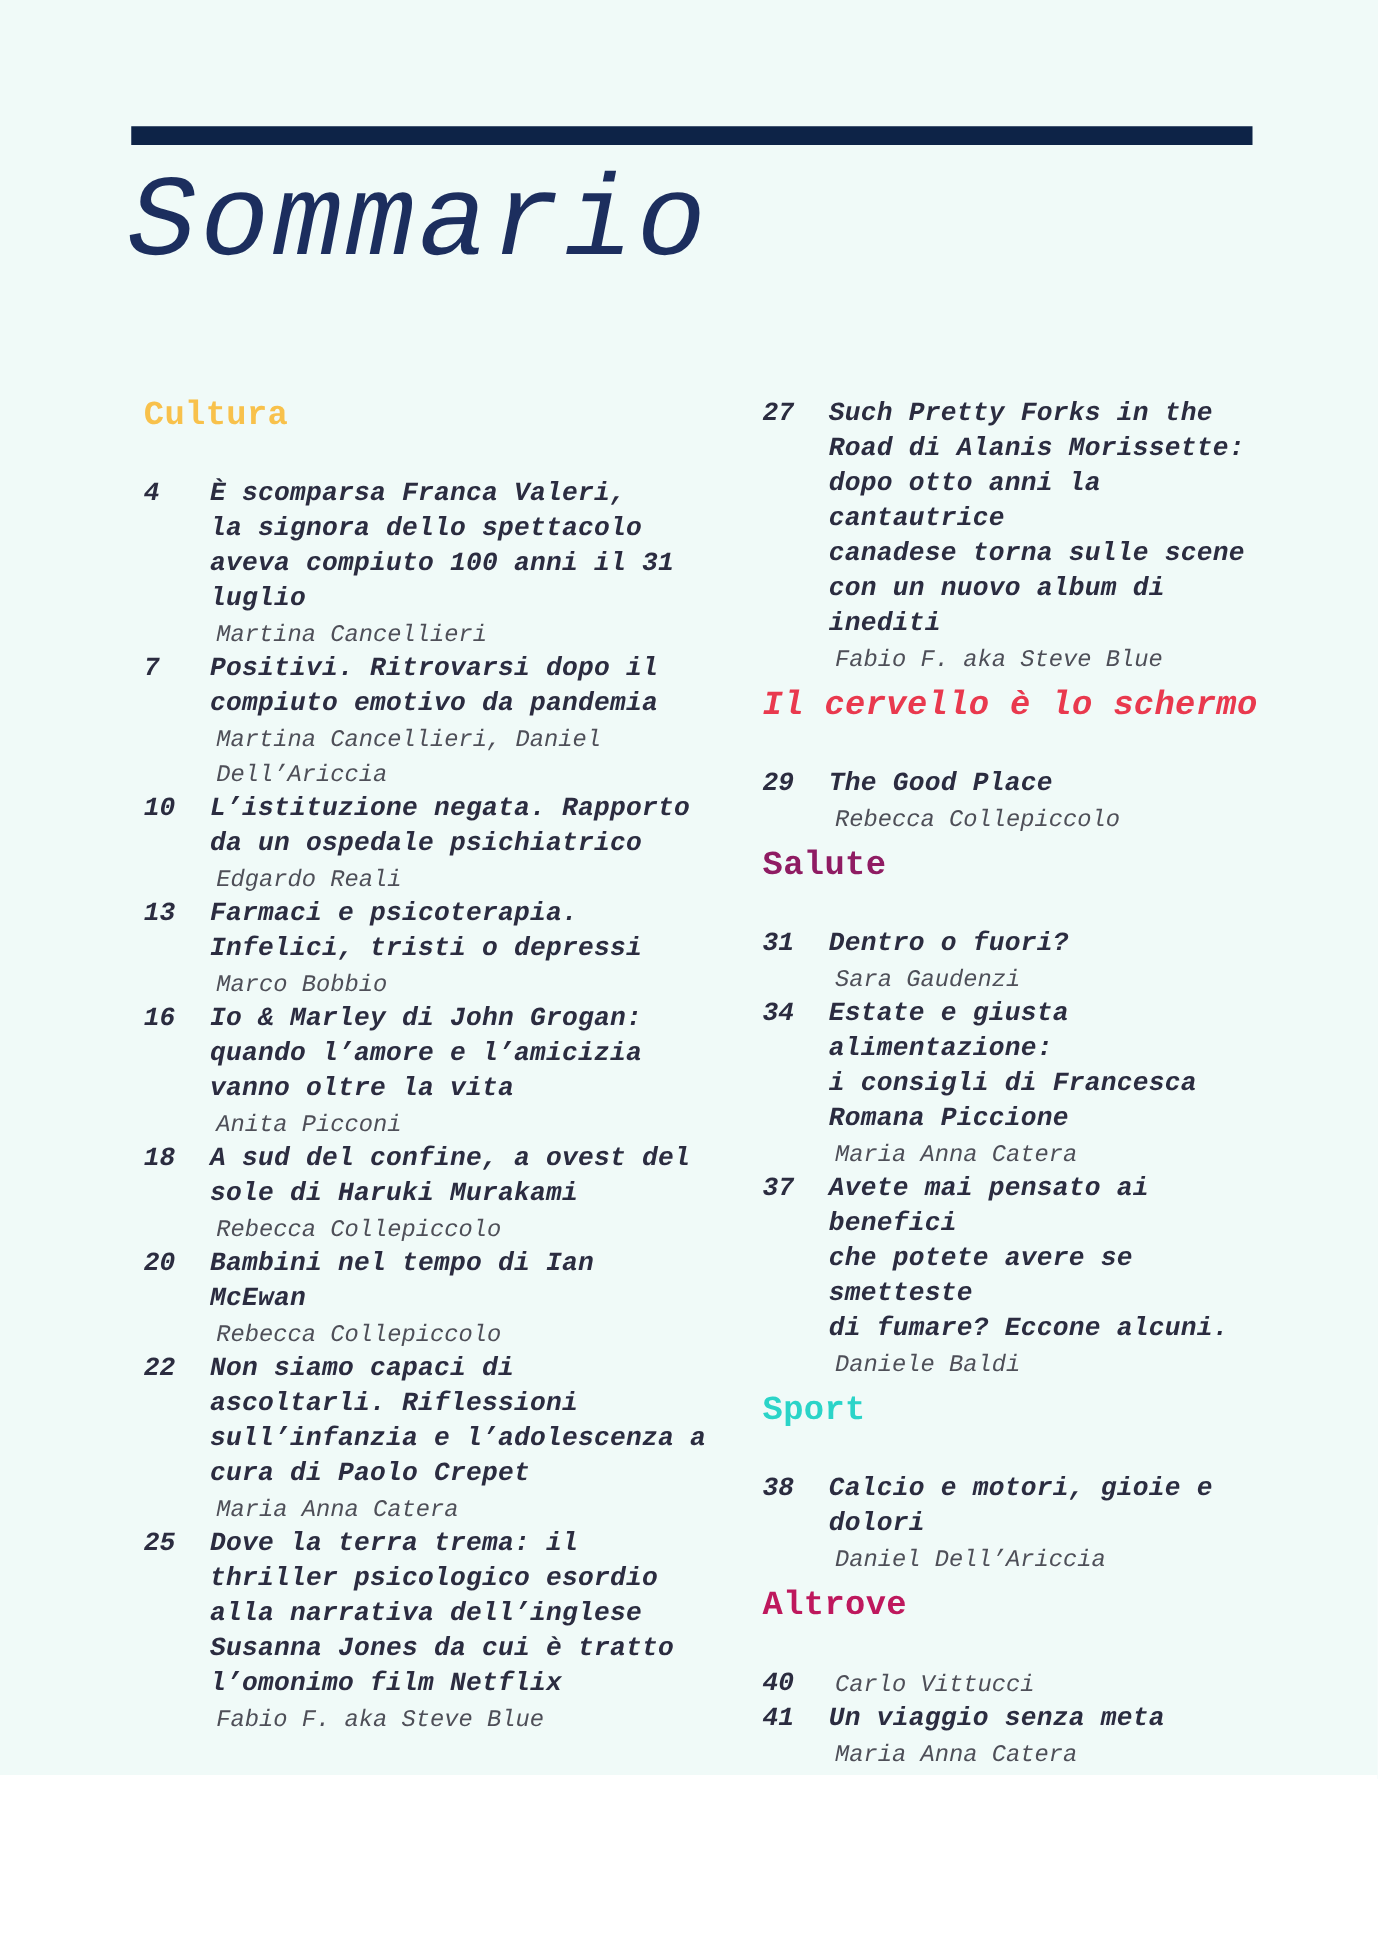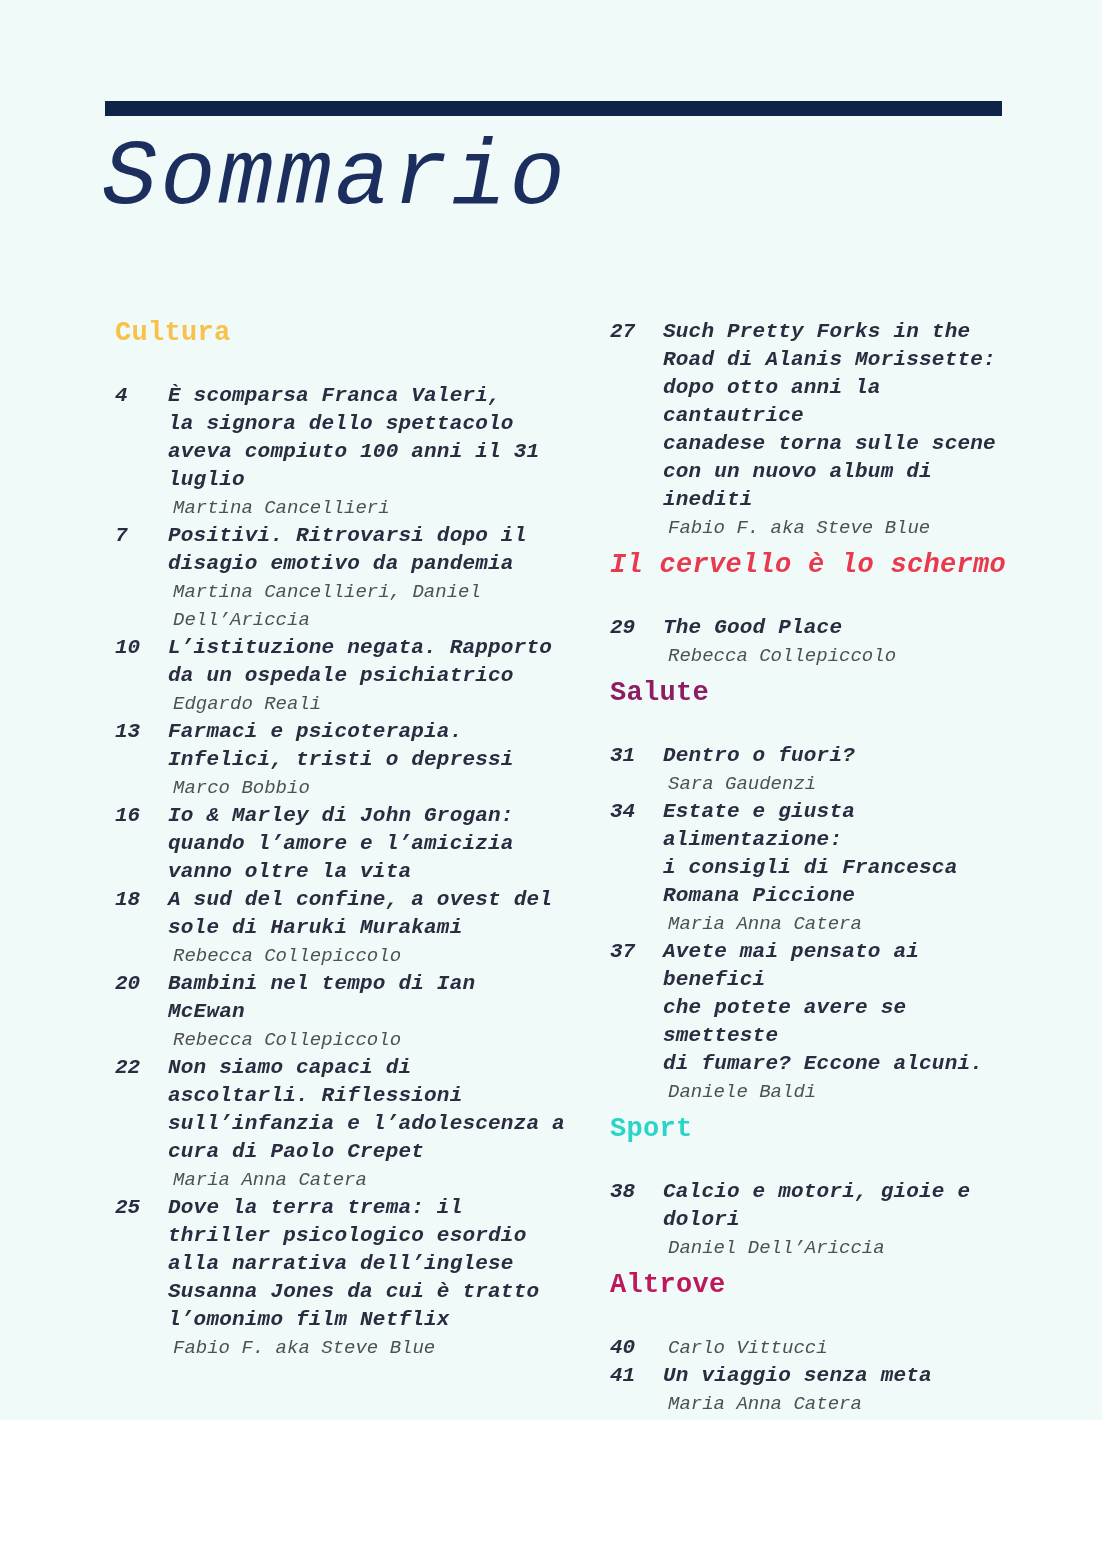--- a/index.html
+++ b/index.html
@@ -84,21 +84,21 @@
 la signora dello spettacolo
 aveva compiuto 100 anni il 31
 luglio</div>
             <div class="entry-author">Martina Cancellieri</div>
           </div>
         </div>
         <div class="entry">
           <span class="entry-number">7</span>
           <div class="entry-body">
             <div class="entry-title">Positivi. Ritrovarsi dopo il
-disagio emotivo da pandemia</div>
+compiuto emotivo da pandemia</div>
             <div class="entry-author">Martina Cancellieri, Daniel Dell’Ariccia</div>
           </div>
         </div>
         <div class="entry">
           <span class="entry-number">10</span>
           <div class="entry-body">
             <div class="entry-title">L’istituzione negata. Rapporto
 da un ospedale psichiatrico</div>
             <div class="entry-author">Edgardo Reali</div>
           </div>
@@ -110,20 +110,21 @@
 Infelici, tristi o depressi</div>
             <div class="entry-author">Marco Bobbio</div>
           </div>
         </div>
         <div class="entry">
           <span class="entry-number">16</span>
           <div class="entry-body">
             <div class="entry-title">Io &amp; Marley di John Grogan:
 quando l’amore e l’amicizia
 vanno oltre la vita</div>
+            <div class="entry-author">Anita Picconi</div>
           </div>
         </div>
         <div class="entry">
           <span class="entry-number">18</span>
           <div class="entry-body">
             <div class="entry-title">A sud del confine, a ovest del
 sole di Haruki Murakami</div>
             <div class="entry-author">Rebecca Collepiccolo</div>
           </div>
         </div>

